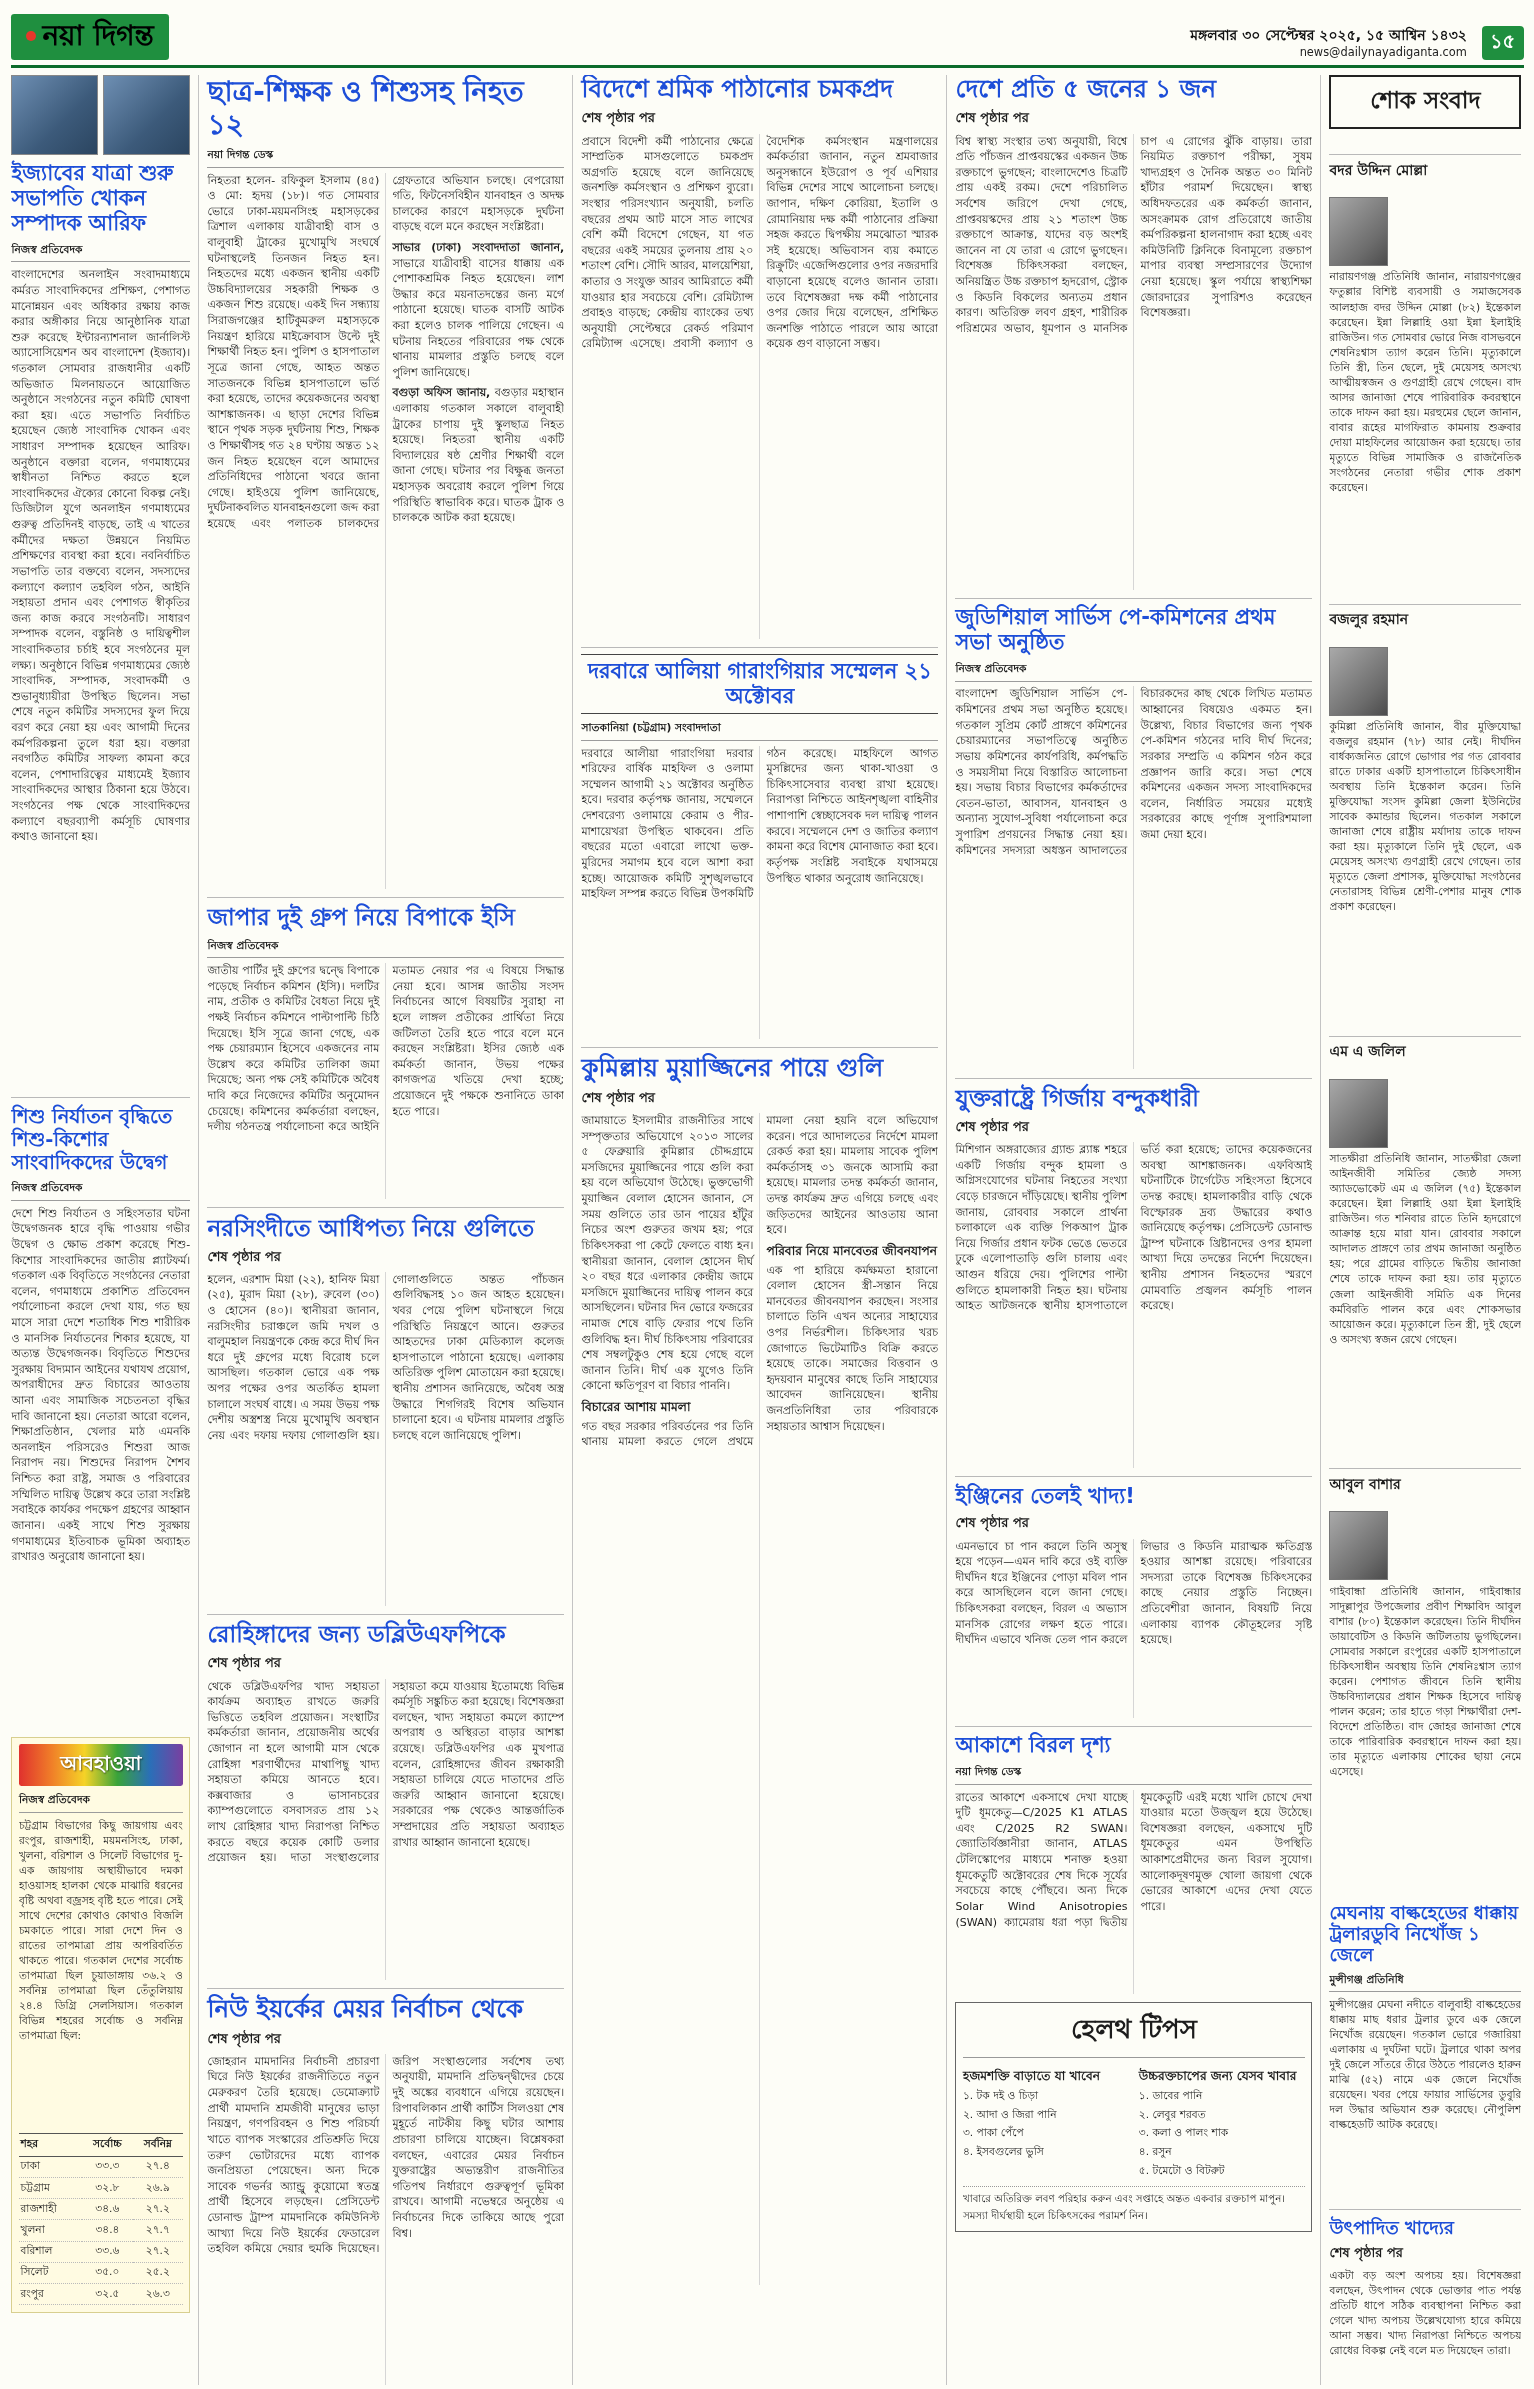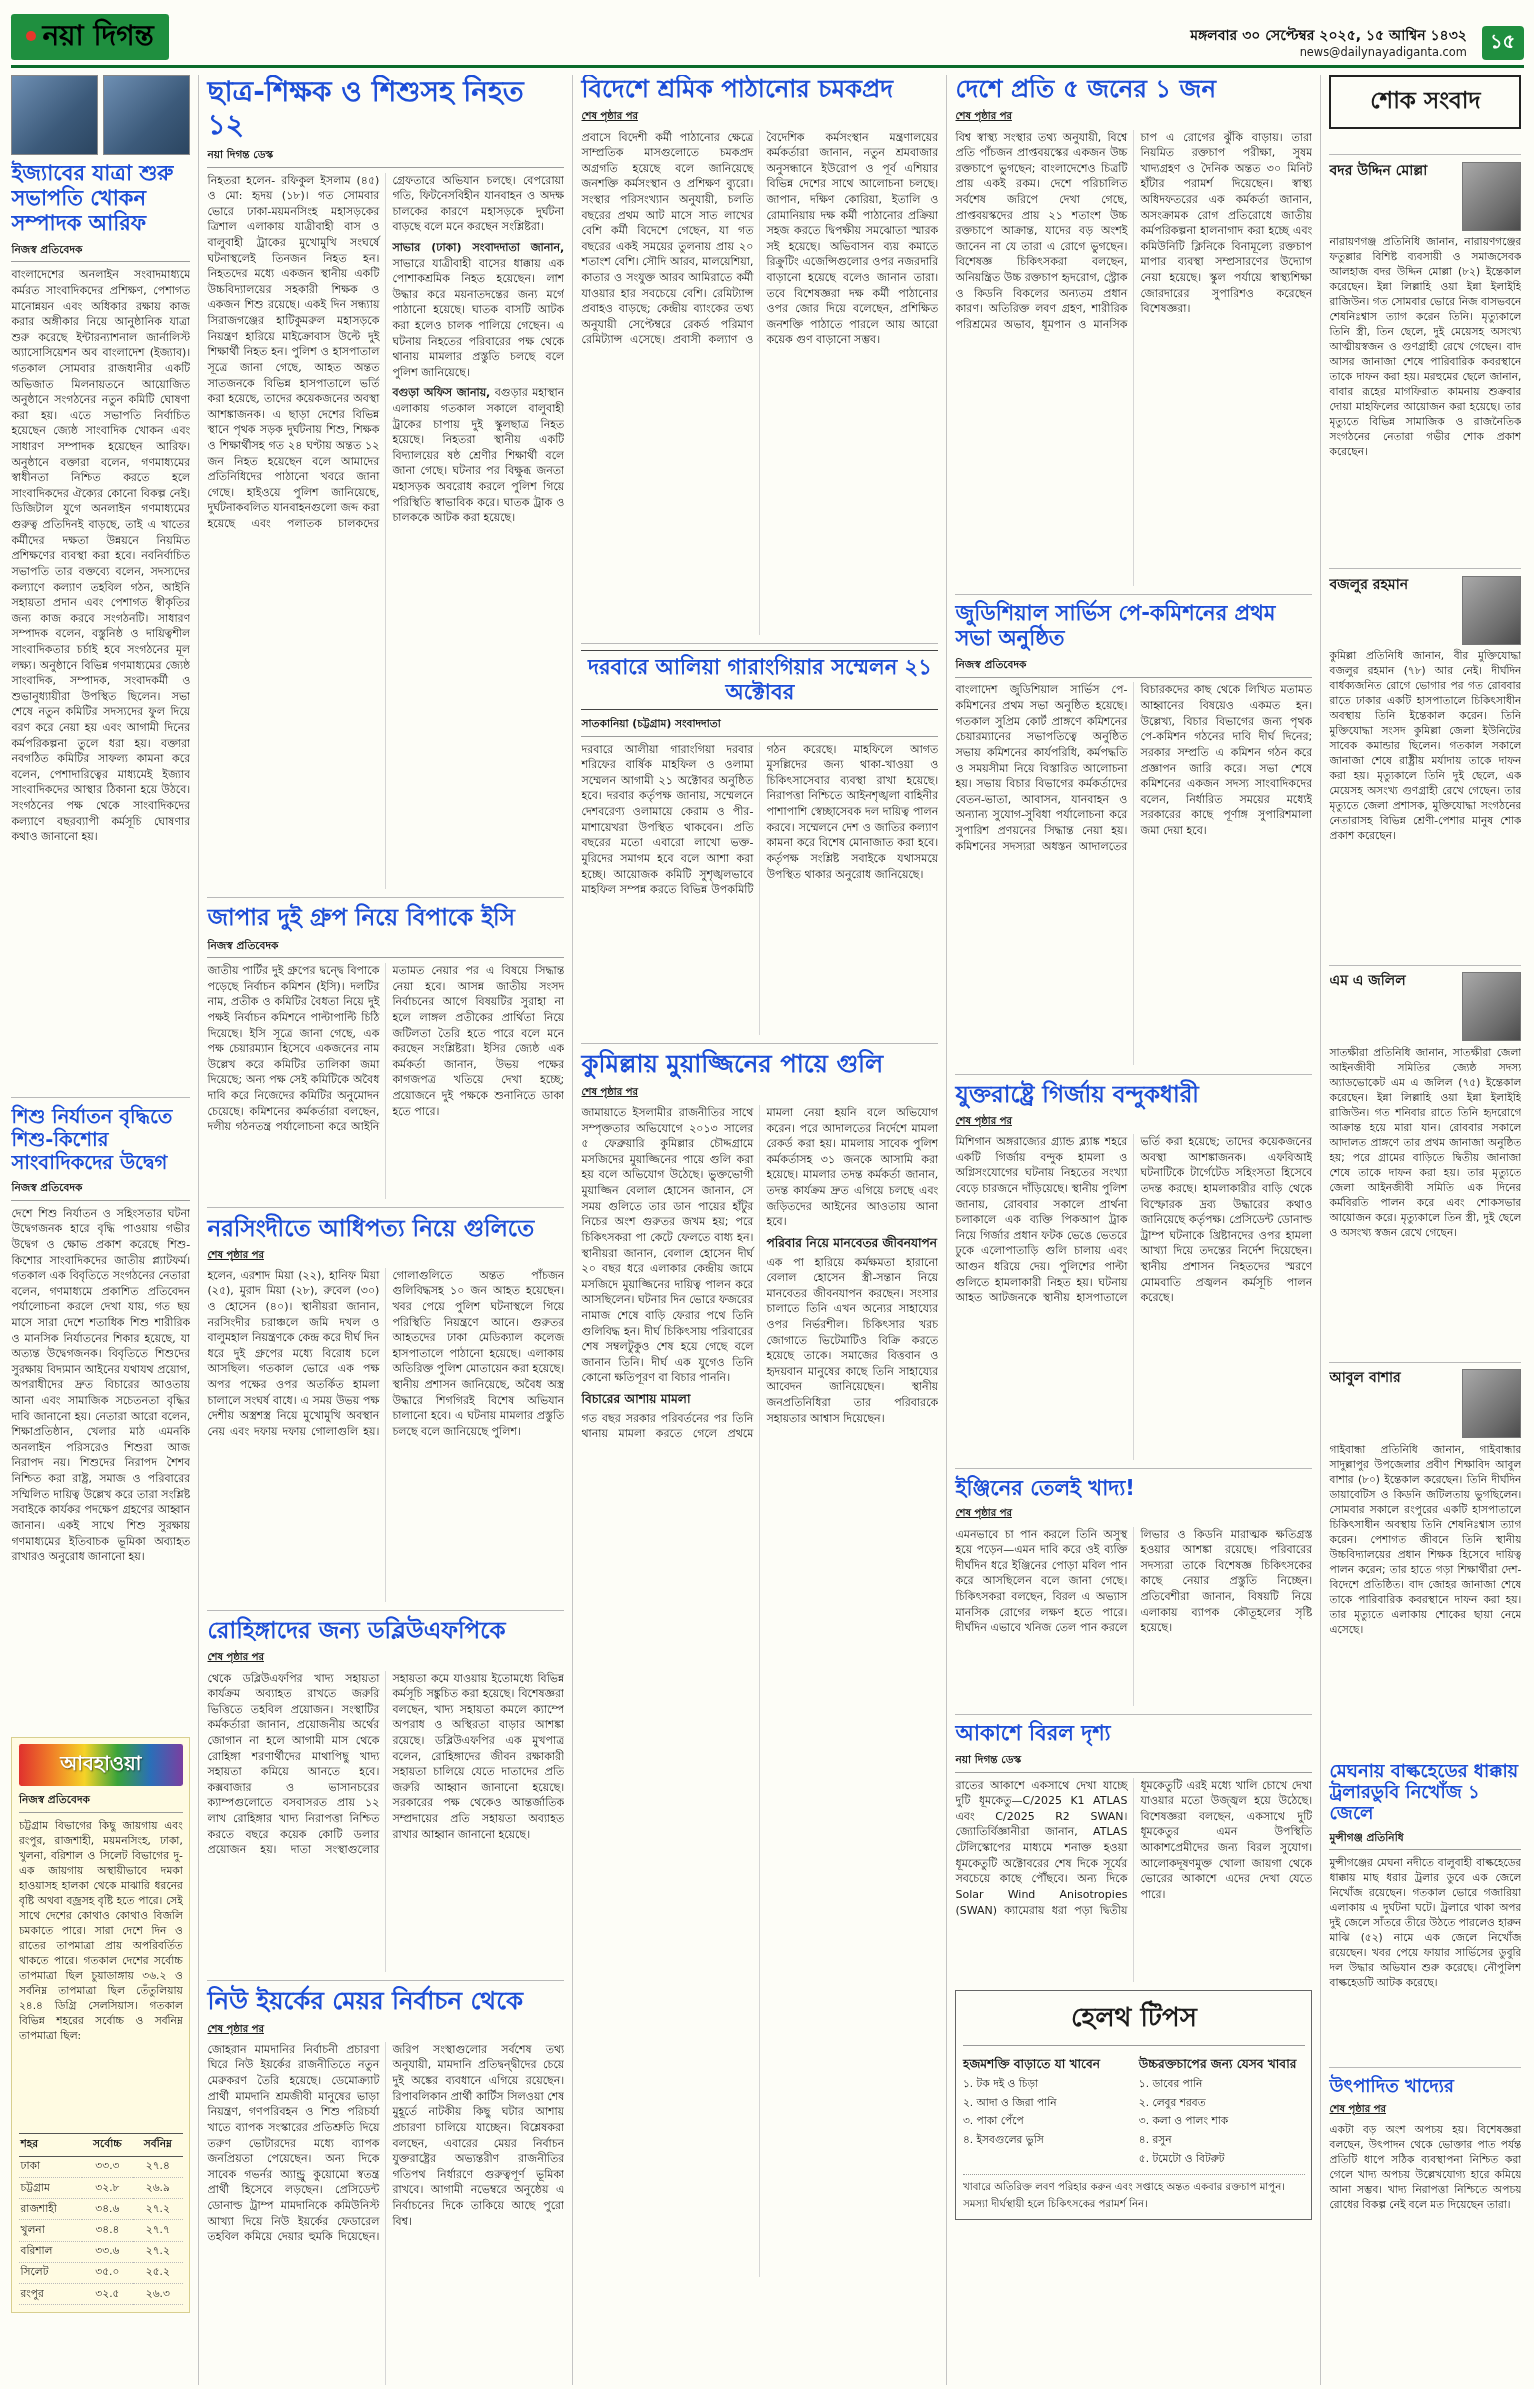--- a/index.html
+++ b/index.html
@@ -25,21 +25,21 @@
   .g3{width:374px;}
   .g4{width:374px;}
   .g5{width:201px;padding-right:0;}
   .g + .g{border-left:0.8px solid #c4c4c4;}
   .art + .art{border-top:0.8px solid #b9b9b9;padding-top:6.5px;margin-top:8.1px;}
   
   .hl{margin:0 0 4.9px;font-weight:bold;color:#1d4ed8;line-height:1.18;}
   .h34{font-size:28px;} .h30{font-size:24.4px;} .h28{font-size:23px;}
   .h26{font-size:21px;} .h24{font-size:19.5px;} .h22{font-size:18px;}
   .byline{font-size:10.6px;font-weight:bold;border-bottom:0.8px solid #9c9c9c;padding:1.6px 0 2.4px;margin-bottom:4.9px;}
-  .marker{font-size:10px;font-weight:bold;margin:0 0 4.1px;text-decoration:underline;}
+  .marker{font-size:13px;font-weight:bold;margin:0 0 4.1px;}
   .body{font-size:11px;line-height:1.42;text-align:justify;overflow:hidden;}
   .body p{margin:0 0 4.9px;}
   .c2{columns:2;column-gap:13px;column-rule:0.8px solid #d6d6d6;}
   .dl{font-weight:bold;}
   .subhead{font-weight:bold;font-size:12.2px;margin:4.9px 0 2.4px;}
   .boxed-head{border-top:1.6px solid #444;border-bottom:1.6px solid #444;text-align:center;padding:4.1px 0;}
   
   .photo-row{display:flex;gap:4.9px;margin-bottom:6.5px;}
   .portrait{width:85px;height:78px;border:0.8px solid #888;
             background:linear-gradient(135deg,#6e8fb3 0%,#3c5a7a 60%,#2b4560 100%);}
@@ -63,21 +63,21 @@
   .health-cols{display:flex;gap:9.8px;}
   .health-col{flex:1;font-size:10.6px;line-height:1.45;}
   .health-col ul{list-style:none;margin:0;padding:0;}
   .health-col li{margin:0 0 3.3px;}
   .health-note{font-size:10.2px;margin-top:4.9px;border-top:0.8px dotted #999;padding-top:3.3px;}
   
   .shok-head{border:2.4px double #222;text-align:center;font-weight:bold;font-size:23px;
              padding:5.7px 0;margin-bottom:25px;}
   .obit{border-top:0.8px solid #b9b9b9;padding-top:6.5px;margin-top:8.1px;}
   .obit:first-of-type{border-top:none;margin-top:0;padding-top:0;}
-  .obit-head{display:flex;justify-content:space-between;align-items:flex-start;gap:8px;margin-bottom:3.3px;}
+  .obit-head{display:flex;justify-content:space-between;align-items:flex-start;gap:18px;margin-bottom:3.3px;flex-direction:column;}
   .obit-name{font-weight:bold;font-size:14px;line-height:1.25;}
   .obit-body{font-size:10.6px;line-height:1.42;text-align:justify;overflow:hidden;}
 </style>
 </head>
 <body>
 
 <div class="page">
 
   <header class="masthead">
     <div class="logo">

